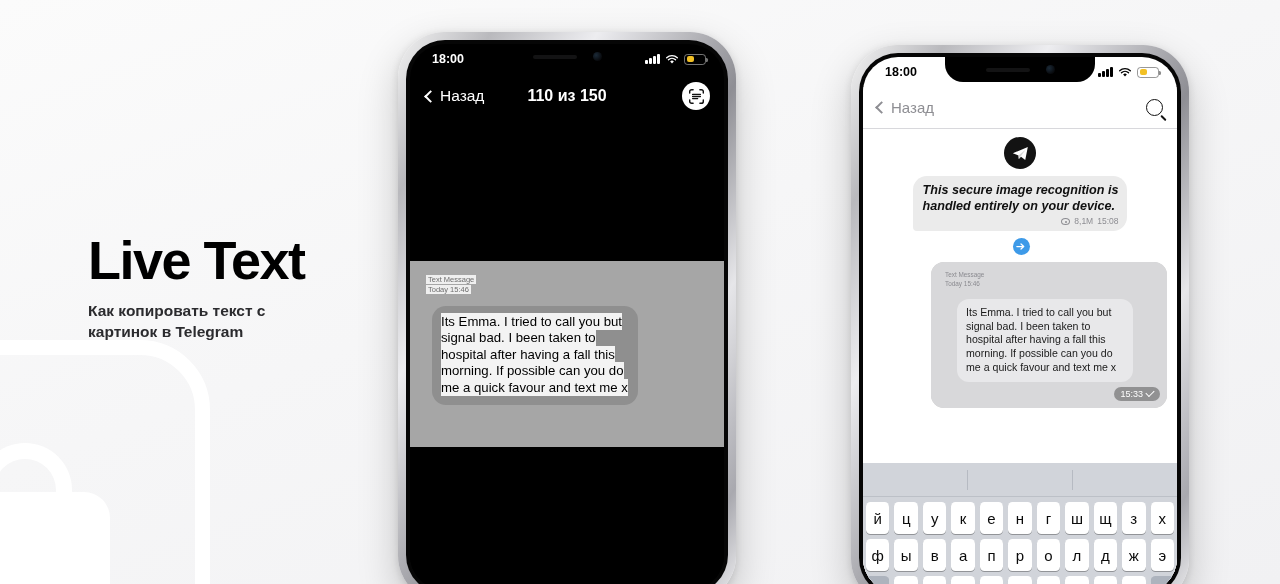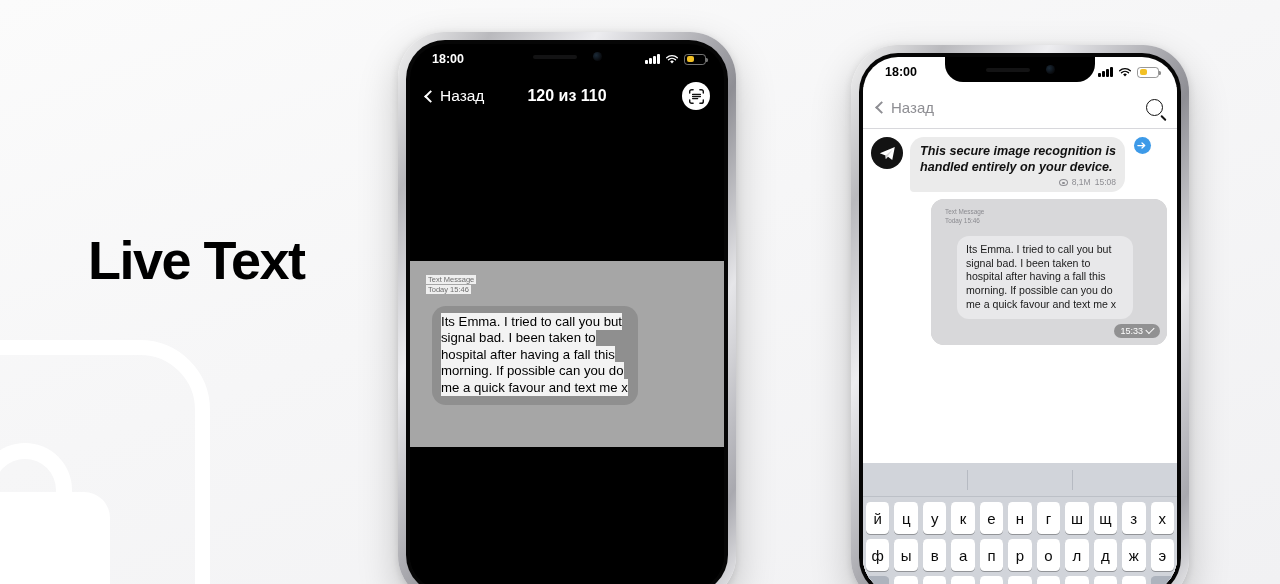--- a/index.html
+++ b/index.html
@@ -116,21 +116,21 @@
                   background: #fff; border-bottom: .5px solid #d8d8dc; }
   .navbar-light .back { color: #8e8e93; font-size: 15px; }
   .search-icon { margin-left: auto; width: 17px; height: 17px; border-radius: 50%;
                  border: 1.9px solid #111; position: relative; cursor: pointer; }
   .search-icon::after { content:''; position:absolute; right:-5px; bottom:-4px;
                         width:7px; height:1.9px; background:#111; border-radius:2px;
                         transform: rotate(45deg); }
 
   .chat { position: relative; background: #fff; height: calc(100% - 72px); overflow: hidden; }
 
-  .msg-row { display: flex; align-items: flex-start; gap: 7px; padding: 8px 8px 0 8px; }
+  .msg-row { display: flex; align-items: center; gap: 7px; padding: 8px 8px 0 8px; flex-direction: column; }
   .avatar { width: 32px; height: 32px; border-radius: 50%; background: #131313;
             flex: none; display: flex; align-items: center; justify-content: center; }
   .bubble-in { background: #ebebeb; border-radius: 14px 14px 14px 4px;
                padding: 7px 9px 5px 10px; max-width: 230px; }
   .bubble-in p { font-size: 12.6px; line-height: 1.25; font-style: italic;
                  font-weight: bold; color: #111; }
   .meta { display: flex; align-items: center; justify-content: flex-end; gap: 4px;
           margin-top: 2px; font-size: 8.5px; color: #8d8d92; }
   .eye { width: 9px; height: 7px; border: 1.1px solid #8d8d92; border-radius: 50% 50%;
          position: relative; }
@@ -188,20 +188,24 @@
 <body>
 
 <div class="watermark">
   <div class="wm-round"></div>
   <div class="wm-lock-shackle"></div>
   <div class="wm-lock-body"></div>
 </div>
 
 <div class="headline-block">
   <div class="headline">Live Text</div>
+  <div class="subhead">
+    <div>Как копировать текст с</div>
+    <div>картинок в Telegram</div>
+  </div>
 </div>
 
 <div class="phone dark" id="phone-left">
  <div class="phone-inner">
   <div class="screen">
 
     <div class="notch">
       <div class="speaker"></div>
       <div class="cam"></div>
     </div>
@@ -224,21 +228,21 @@
               <div class="fill"></div>
             </div>
       </div>
     </div>
 
     <div class="navbar-dark">
       <div class="back">
         <span class="chev"></span>
         <span>Назад</span>
       </div>
-      <div class="nav-title">120 из 110</div>
+      <div class="nav-title">110 из 150</div>
       <div class="livetext-btn">
         <svg width="17" height="17" viewBox="0 0 20 20">
           <path d="M2 6V4.2A2.2 2.2 0 0 1 4.2 2H6M14 2h1.8A2.2 2.2 0 0 1 18 4.2V6M18 14v1.8a2.2 2.2 0 0 1-2.2 2.2H14M6 18H4.2A2.2 2.2 0 0 1 2 15.8V14" stroke="#111" stroke-width="1.7" fill="none" stroke-linecap="round"></path>
           <path d="M5.4 7.6h9.2M5.4 10h9.2M5.4 12.4h6" stroke="#111" stroke-width="1.5" stroke-linecap="round"></path>
         </svg>
       </div>
     </div>
 
     <div class="photo-area">
       <div class="shot">

